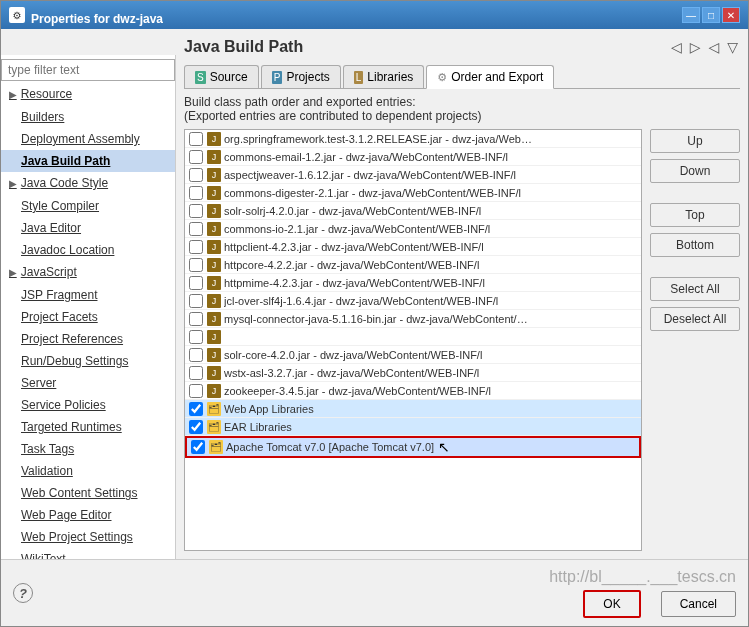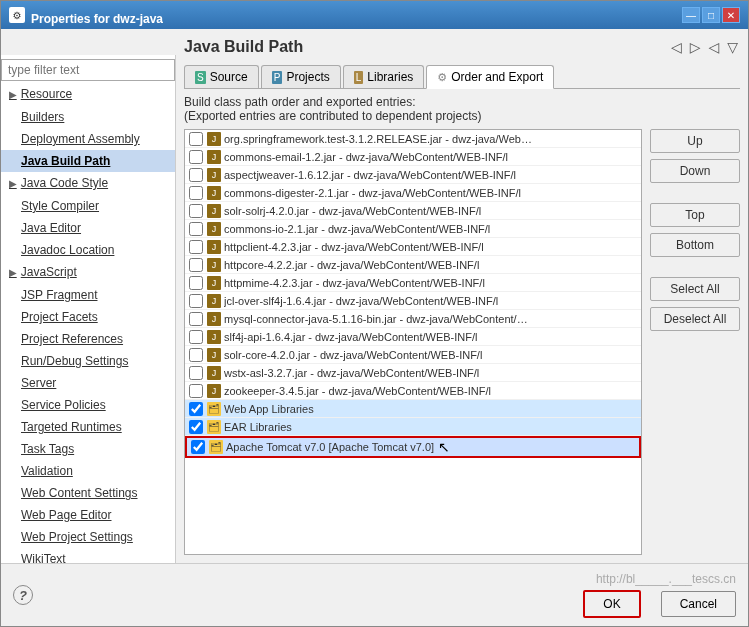--- a/index.html
+++ b/index.html
@@ -62,21 +62,21 @@
     .spacer { height: 8px; }
     
     
     .bottom-bar { display: flex; justify-content: space-between; align-items: center; padding: 8px 12px; border-top: 1px solid #ccc; background: #f0f0f0; flex-shrink: 0; }
     .bottom-left { display: flex; align-items: center; }
     .help-btn { width: 20px; height: 20px; border-radius: 50%; border: 1px solid #888; background: #f0f0f0; cursor: pointer; display: flex; align-items: center; justify-content: center; font-style: italic; font-weight: bold; color: #555; font-size: 13px; }
     .bottom-right { display: flex; gap: 20px; align-items: center; }
     .bottom-btn { padding: 5px 18px; border: 1px solid #888; background: #f0f0f0; cursor: pointer; border-radius: 2px; }
     .bottom-btn.ok { border: 2px solid #cc0000; }
     
-    .watermark { font-size: 12px; color: #aaa; text-align: right; }
+    .watermark { font-size: 16px; color: #aaa; text-align: right; }
     
     
     .filter-box { width: 100%; padding: 3px 6px; border: 1px solid #aaa; margin-bottom: 2px; background: white; }
     
     
     .lib-list-container::-webkit-scrollbar { width: 14px; }
     .lib-list-container::-webkit-scrollbar-track { background: #f0f0f0; }
     .lib-list-container::-webkit-scrollbar-thumb { background: #c0c0c0; border: 1px solid #aaa; }
   </style>
 </head>
@@ -223,21 +223,20 @@
             <span class="lib-name">jcl-over-slf4j-1.6.4.jar - dwz-java/WebContent/WEB-INF/l</span>
           </div>
           <div class="lib-item">
             <input type="checkbox" class="lib-checkbox" style="">
             <span class="lib-icon">J</span>
             <span class="lib-name">mysql-connector-java-5.1.16-bin.jar - dwz-java/WebContent/WEB-</span>
           </div>
           <div class="lib-item">
             <input type="checkbox" class="lib-checkbox" style="">
             <span class="lib-icon">J</span>
-            <span class="lib-name">slf4j-api-1.6.4.jar - dwz-java/WebContent/WEB-INF/l</span>
           </div>
           <div class="lib-item">
             <input type="checkbox" class="lib-checkbox" style="">
             <span class="lib-icon">J</span>
             <span class="lib-name">solr-core-4.2.0.jar - dwz-java/WebContent/WEB-INF/l</span>
           </div>
           <div class="lib-item">
             <input type="checkbox" class="lib-checkbox" style="">
             <span class="lib-icon">J</span>
             <span class="lib-name">wstx-asl-3.2.7.jar - dwz-java/WebContent/WEB-INF/l</span>

